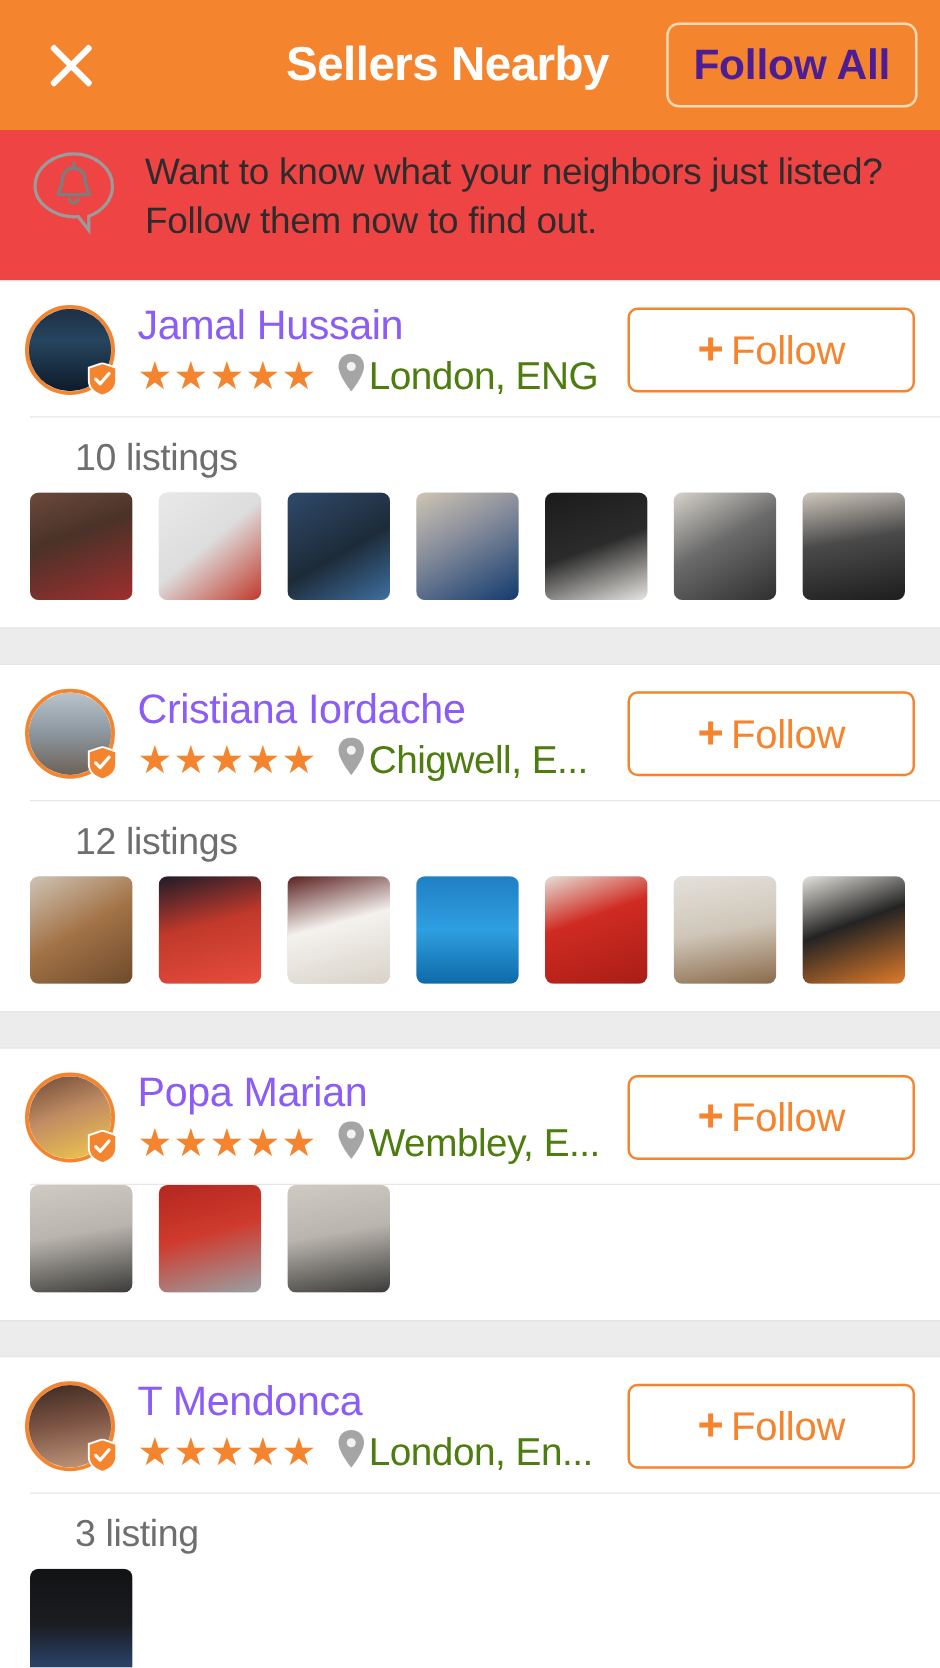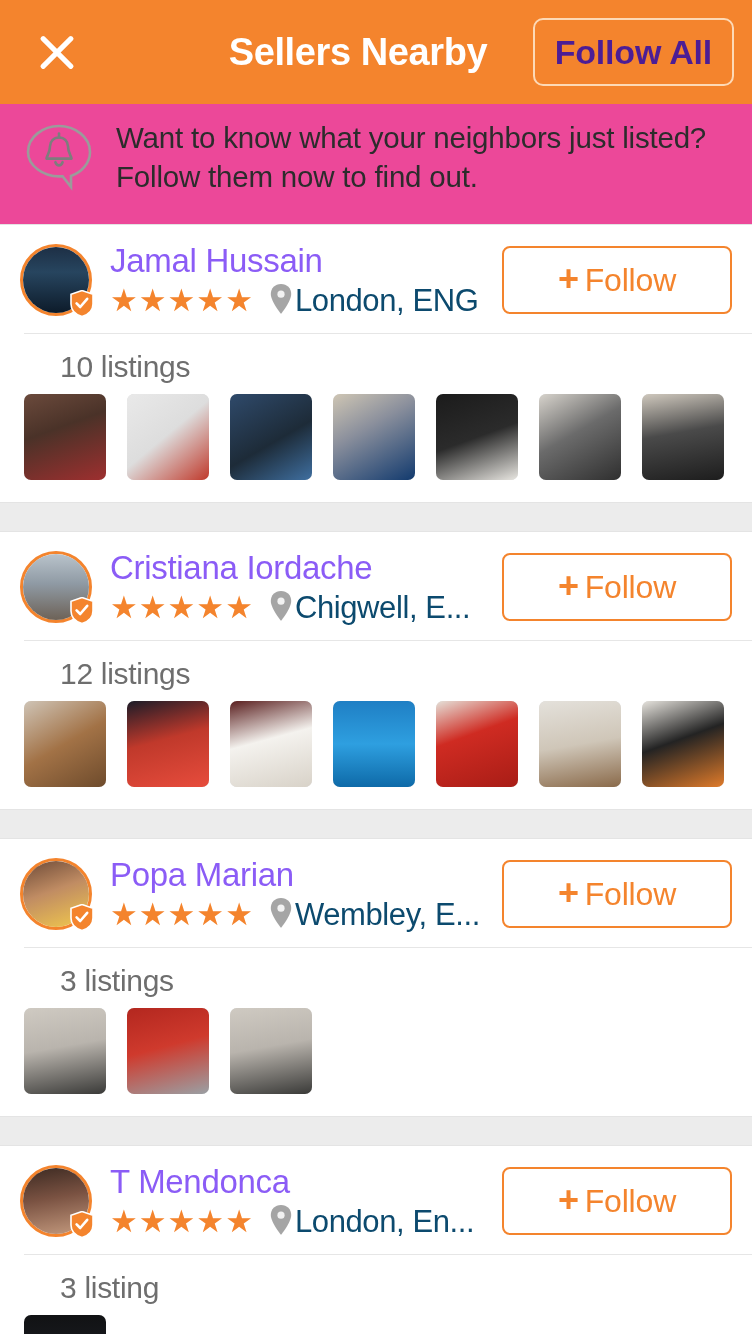--- a/index.html
+++ b/index.html
@@ -55,24 +55,23 @@
     border-radius: 10px;
     color: #4c1d95;
     font-size: 34px;
     font-weight: bold;
     background: transparent;
     letter-spacing: -0.2px;
   }
 
   
   .promo {
-    background: #ec4899;
+    background: #ef4444;
     min-height: 112px;
     display: flex;
-    align-items: center;
     padding: 14px 22px 28px 22px;
     border-bottom: 1px solid #e3e3e3;
   }
   .promo-icon { width: 76px; height: 72px; flex: none; margin-right: 18px; }
   .promo-text {
     color: #2c2c2c;
     font-size: 29.5px;
     line-height: 1.33;
     letter-spacing: -0.2px;
   }
@@ -116,21 +115,21 @@
   }
   .seller-meta {
     display: flex;
     align-items: center;
     margin-top: 4px;
     white-space: nowrap;
   }
   .stars { color: #f4842d; font-size: 31px; letter-spacing: 1px; line-height: 1; }
   .pin { margin: 0 3px 0 16px; flex: none; }
   .location {
-    color: #0c4a6e;
+    color: #4d7c0f;
     font-size: 31px;
     letter-spacing: -0.4px;
     line-height: 1;
   }
   .follow-btn {
     flex: none;
     width: 230px; height: 68px;
     border: 2px solid #f4842d;
     border-radius: 8px;
     background: #ffffff;
@@ -334,21 +333,20 @@
                 </svg></span>
               <span class="location">Wembley, E...</span>
             </div>
           </div>
           <div class="follow-btn">
             <span class="plus">+</span>
             <span>Follow</span>
           </div>
         </div>
         <div class="listings-sep"></div>
-        <div class="listings-count">3 listings</div>
         <div class="thumbs">
           <div class="thumb">
             <div class="t-img" style="background:linear-gradient(170deg,#cfcac2 0%,#b9b4ad 45%,#3a3a38 100%)"></div>
           </div>
           <div class="thumb">
             <div class="t-img" style="background:linear-gradient(165deg,#b3271f 0%,#cf3a2d 45%,#9aa0a4 100%)"></div>
           </div>
           <div class="thumb">
             <div class="t-img" style="background:linear-gradient(170deg,#cfcac2 0%,#b9b4ad 45%,#3a3a38 100%)"></div>
           </div>

